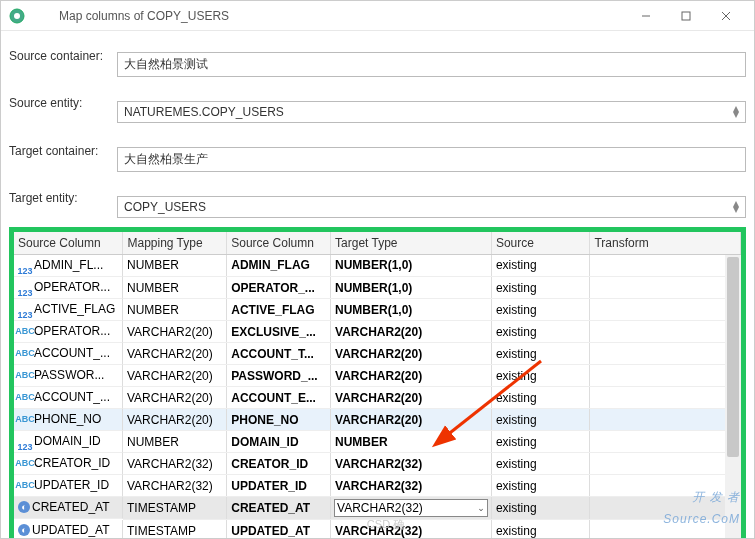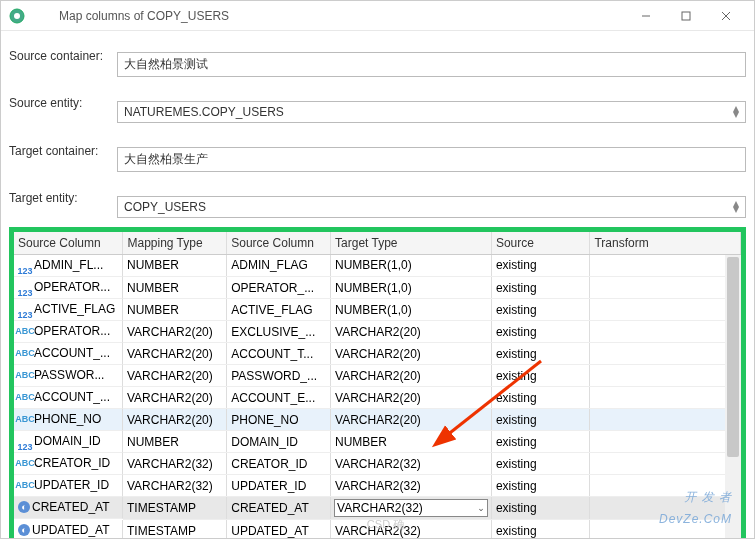--- a/index.html
+++ b/index.html
@@ -15,29 +15,29 @@
 .field .dd { color: #888; font-size: 10px; display:flex; flex-direction:column; line-height:6px; }
 .table-wrap { margin: 6px 8px 0 8px; border: 5px solid #22c55e; height: 320px; overflow: hidden; position: relative; }
 table { border-collapse: collapse; width: 100%; table-layout: fixed; }
 th, td { border-right: 1px solid #ddd; border-bottom: 1px solid #eee; padding: 3px 4px; text-align: left; font-size: 12px; white-space: nowrap; overflow: hidden; text-overflow: ellipsis; height: 22px; }
 th { background: #f5f5f5; font-weight: normal; color: #333; border-bottom: 1px solid #ccc; }
 td.src-col { display: flex; align-items: center; gap: 2px; }
 .type-icon { width: 14px; height: 12px; display: inline-flex; align-items: center; justify-content: center; font-size: 9px; font-weight: bold; border-radius: 2px; flex-shrink: 0; }
 .t-num { color: #2e7bd6; margin-top: 11px; }
 .t-str { color: #3a97d4; }
 .t-ts { background: #5b8fd6; color: #fff; border-radius: 50%; width: 12px; height: 12px; }
-.bold { font-weight: normal; }
+.bold { font-weight: bold; }
 tr.sel td { background: #e8e8e8; }
 tr.hover td { background: #e8f2fb; }
 .combo { display: flex; align-items: center; justify-content: space-between; border: 1px solid #888; background: #fff; padding: 0 2px; height: 18px; margin: -1px; }
 .combo .arr { font-size: 9px; color: #555; }
 .scroll-v { position: absolute; right: 0; top: 23px; bottom: 0; width: 16px; background: #f1f1f1; }
 .scroll-v .thumb { position: absolute; left: 2px; right: 2px; top: 2px; height: 200px; background: #c8c8c8; border-radius: 2px; }
 .arrow-overlay { position: absolute; pointer-events: none; z-index: 10; }
-.watermark { position: absolute; right: 22px; bottom: 8px; font-family: "Comic Sans MS", cursive; font-style: italic; color: #7aa8d8; font-size: 22px; line-height: 22px; text-align: right; letter-spacing: 1px; opacity: 0.85; pointer-events:none; }
+.watermark { position: absolute; right: 14px; bottom: 8px; font-family: "Comic Sans MS", cursive; font-style: italic; color: #7aa8d8; font-size: 22px; line-height: 22px; text-align: right; letter-spacing: 1px; opacity: 0.85; pointer-events:none; }
 .footer-ghost { position: absolute; bottom: 6px; left: 50%; transform: translateX(-50%); color: #ccc; font-size: 11px; pointer-events:none;margin-left:8px; }
 </style>
 </head>
 <body>
 
 <div class="titlebar">
   <span class="icon">
     <svg viewBox="0 0 16 16">
         <circle cx="8" cy="8" r="7" fill="#4a8" stroke="#2a6"></circle>
         <circle cx="8" cy="8" r="3" fill="#fff"></circle>
@@ -277,15 +277,15 @@
   <defs>
       <marker id="ah" markerWidth="10" markerHeight="10" refX="2" refY="3" orient="auto">
     <path d="M0,0 L0,6 L8,3 z" fill="#e30"></path>
   </marker>
     </defs>
   <line x1="110" y1="5" x2="15" y2="80" stroke="#e30" stroke-width="3" marker-end="url(#ah)"></line>
 </svg>
 
 <div class="watermark">
   <div>开 发 者</div>
-  <div>DevZe.CoM</div>
+  <div>Source.CoM</div>
 </div>
 <div class="footer-ghost">CSD    确</div>
 
 </body></html>

